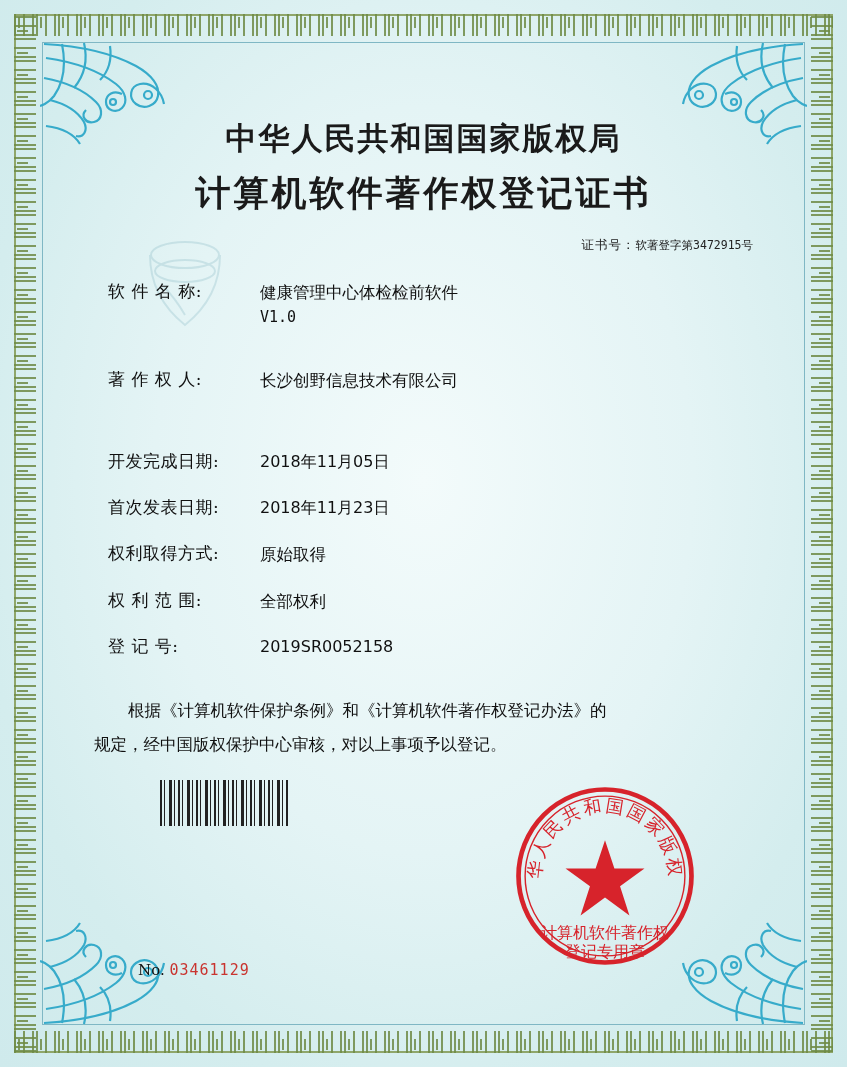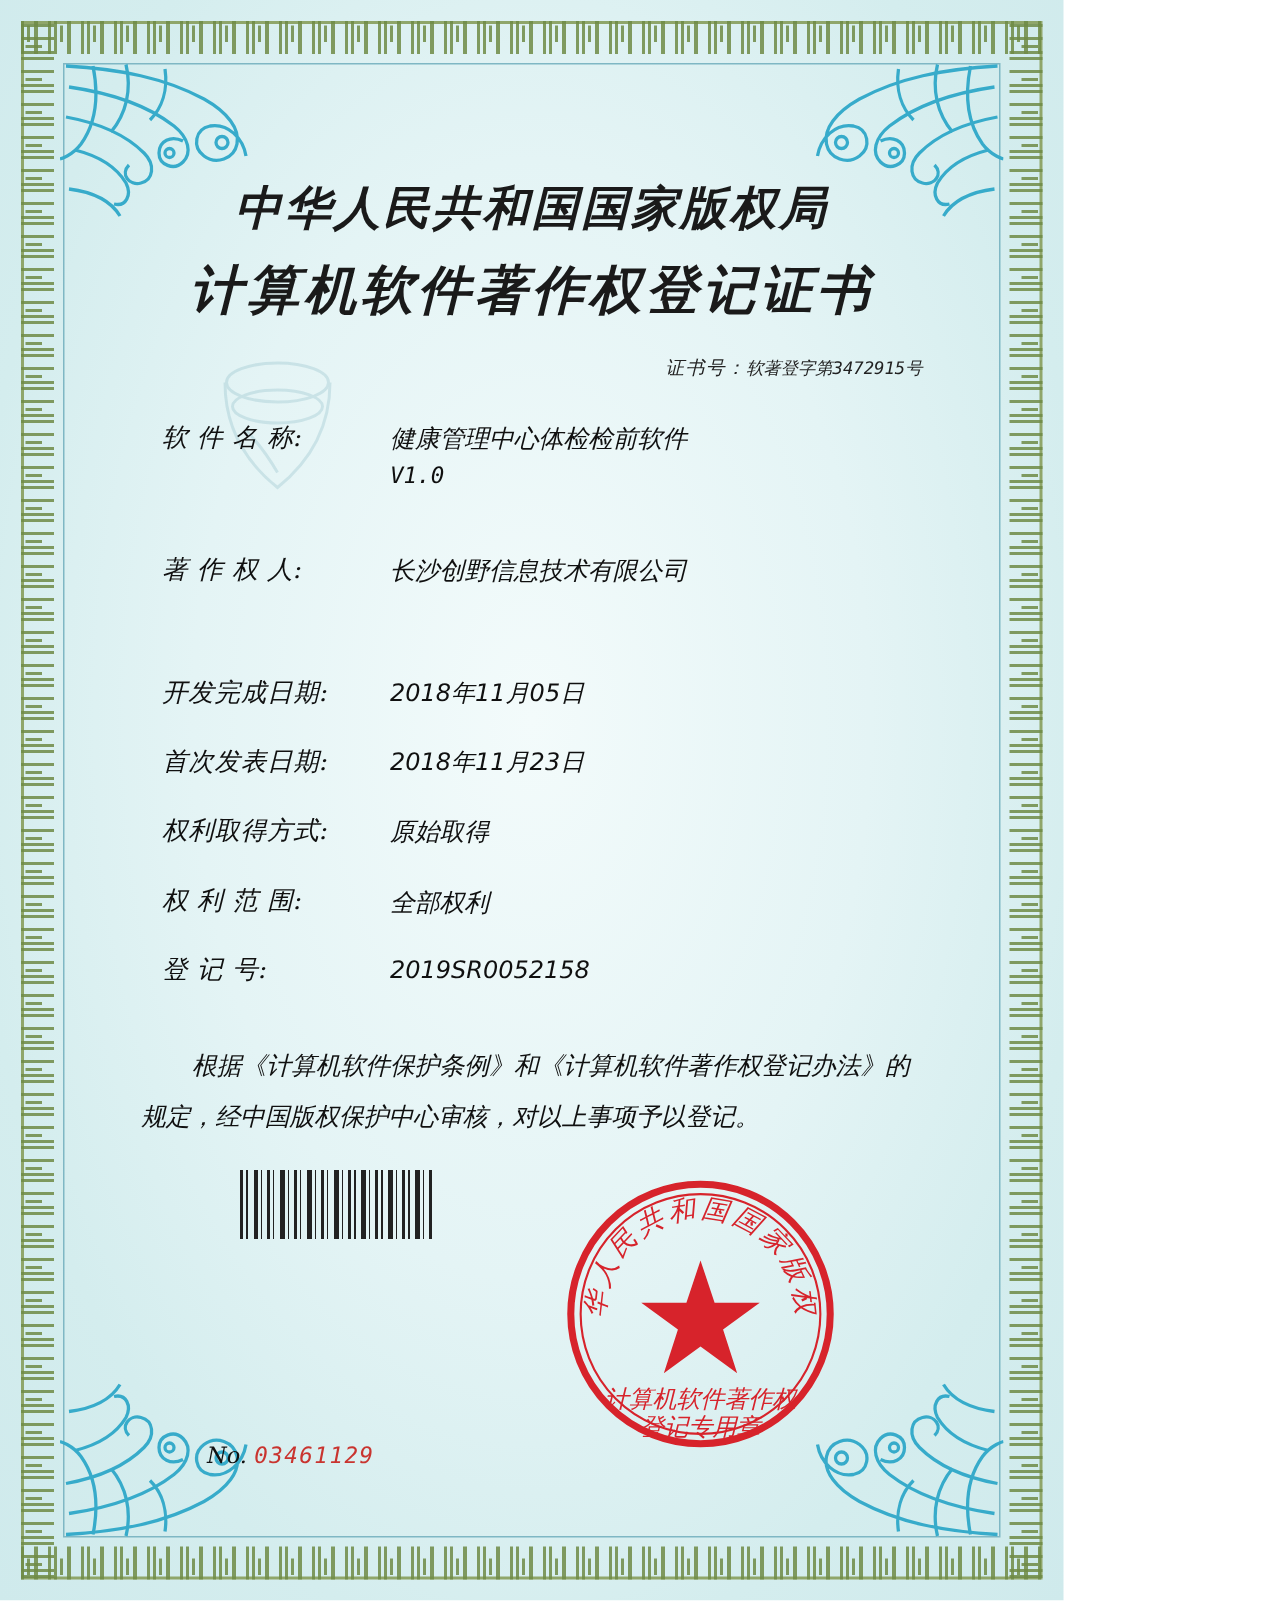--- a/index.html
+++ b/index.html
@@ -5,26 +5,25 @@
   html, body {
     margin: 0;
     padding: 0;
     background: #ffffff;
   }
   body {
     font-family: "Liberation Sans", sans-serif;
   }
   .certificate {
     position: relative;
-    width: 709px;
+    width: 847px;
     height: 1067px;
     overflow: hidden;
     background:
       radial-gradient(ellipse at 50% 45%, #f3fbfb 0%, #e4f4f5 45%, #d4edee 75%, #cfeaec 100%);
-    font-style: italic;
   }
   
   .border-frame {
     position: absolute;
     left: 14px;
     top: 14px;
     right: 14px;
     bottom: 14px;
     border: 2px solid #8fa66a;
     box-sizing: border-box;

